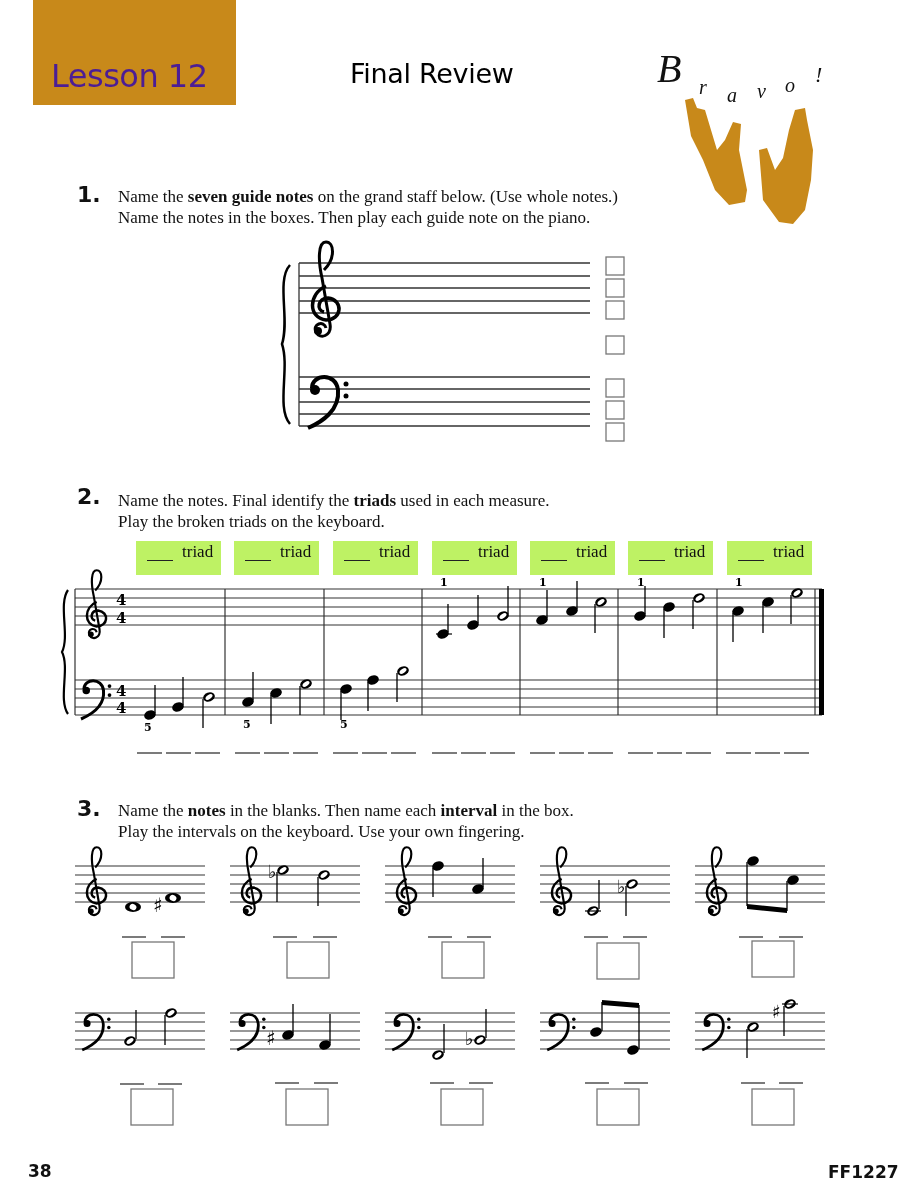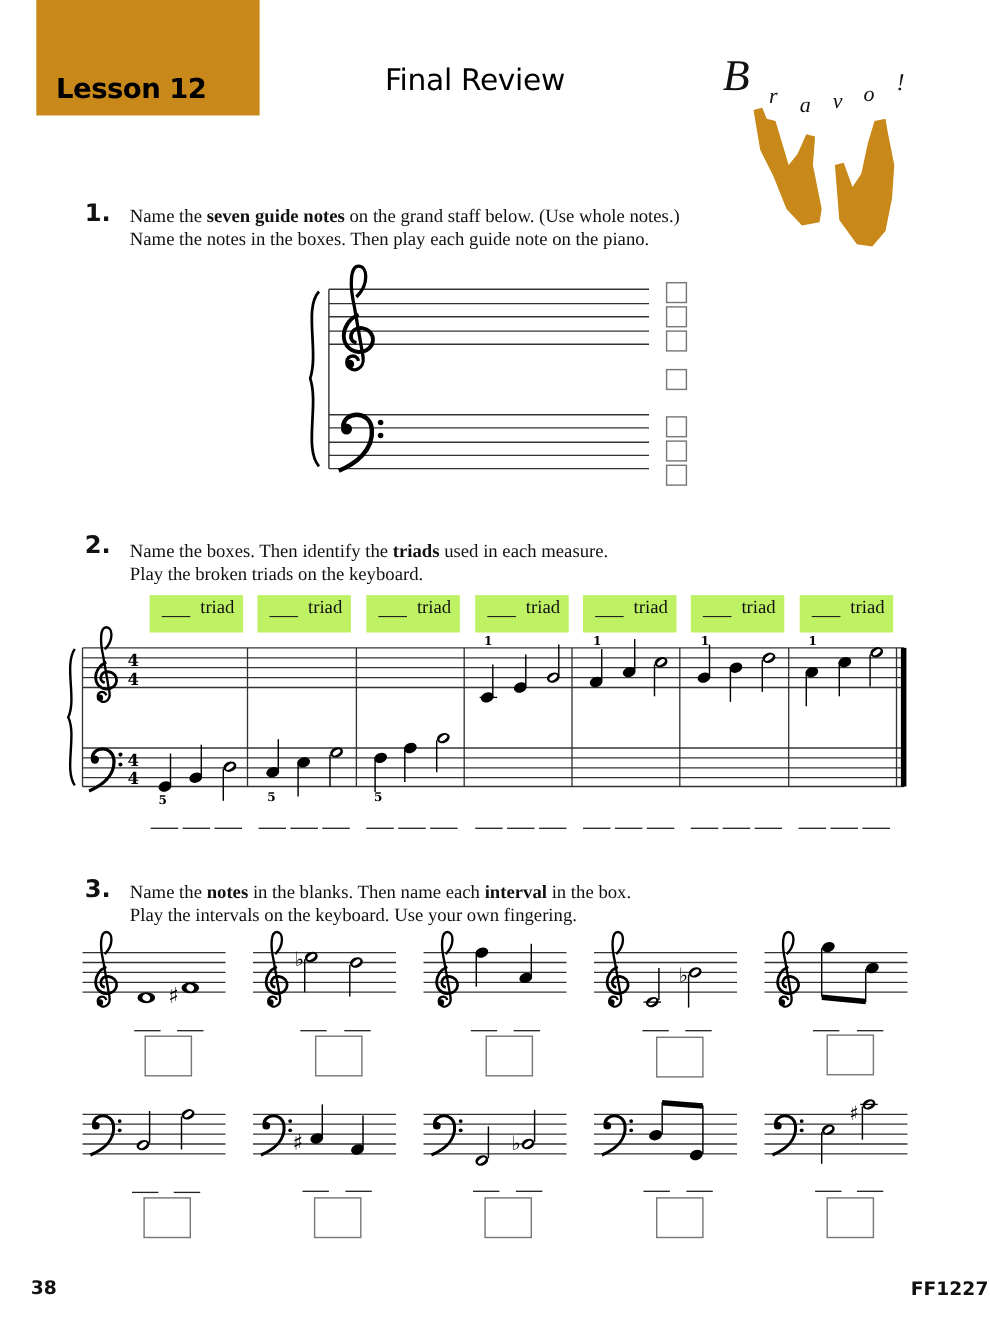--- a/index.html
+++ b/index.html
@@ -1,19 +1,19 @@
 <!DOCTYPE html>
 <html><head>
 <meta charset="utf-8">
 <style>
   html,body{margin:0;padding:0;background:#fff;}
   body{width:900px;height:1200px;position:relative;overflow:hidden;font-family:"Liberation Serif",serif;color:#111;}
   .abs{position:absolute;}
   .lesson-tab{left:33px;top:0;width:203px;height:105px;background:#c8891a;}
-  .lesson-tab span{position:absolute;left:18px;bottom:10px;font-family:"DejaVu Sans",sans-serif;font-weight:bold;font-size:25px;color:#000000;letter-spacing:-0.5px;}
+  .lesson-tab span{position:absolute;left:18px;bottom:10px;font-family:"DejaVu Sans",sans-serif;font-weight:normal;font-size:32px;color:#4c1d95;letter-spacing:-0.5px;}
   .page-title{left:350px;top:58px;font-family:"DejaVu Sans",sans-serif;font-weight:normal;font-size:27px;color:#000;letter-spacing:-0.3px;}
   .bravo{left:655px;top:40px;width:190px;height:195px;}
   .q-num{font-family:"DejaVu Sans",sans-serif;font-weight:bold;font-size:22px;}
   .q-text{font-size:17px;line-height:21px;}
   .q-text b{font-weight:bold;}
   .staff-svg{position:absolute;left:0;top:0;}
   .triad-box{position:absolute;top:541px;width:85px;height:34px;background:#bef264;font-size:17px;}
   .triad-box .blank{position:absolute;left:11px;top:19px;width:26px;border-top:1.3px solid #222;}
   .triad-box .lbl{position:absolute;left:46px;top:1px;}
   .footer{font-family:"DejaVu Sans",sans-serif;font-weight:bold;font-size:17px;}
@@ -349,21 +349,21 @@
     <rect x="131" y="1089" width="42" height="36"></rect>
       <rect x="286" y="1089" width="42" height="36"></rect>
     <rect x="441" y="1089" width="42" height="36"></rect>
       <rect x="597" y="1089" width="42" height="36"></rect>
     <rect x="752" y="1089" width="42" height="36"></rect>
   </g>
 </svg>
 
 <div class="abs q-num" style="left:77px;top:484px;">2.</div>
 <div class="abs q-text" style="left:118px;top:490px;">
-  <div><span>Name the boxes. Then identify the </span><b>triads</b><span> used in each measure.</span></div>
+  <div><span>Name the notes. Final identify the </span><b>triads</b><span> used in each measure.</span></div>
   <div>Play the broken triads on the keyboard.</div>
 </div>
 <div class="triad-box" style="left:136px;">
     <div class="blank"></div>
     <span class="lbl">triad</span>
   </div>
 <div class="triad-box" style="left:234px;">
     <div class="blank"></div>
     <span class="lbl">triad</span>
   </div>

